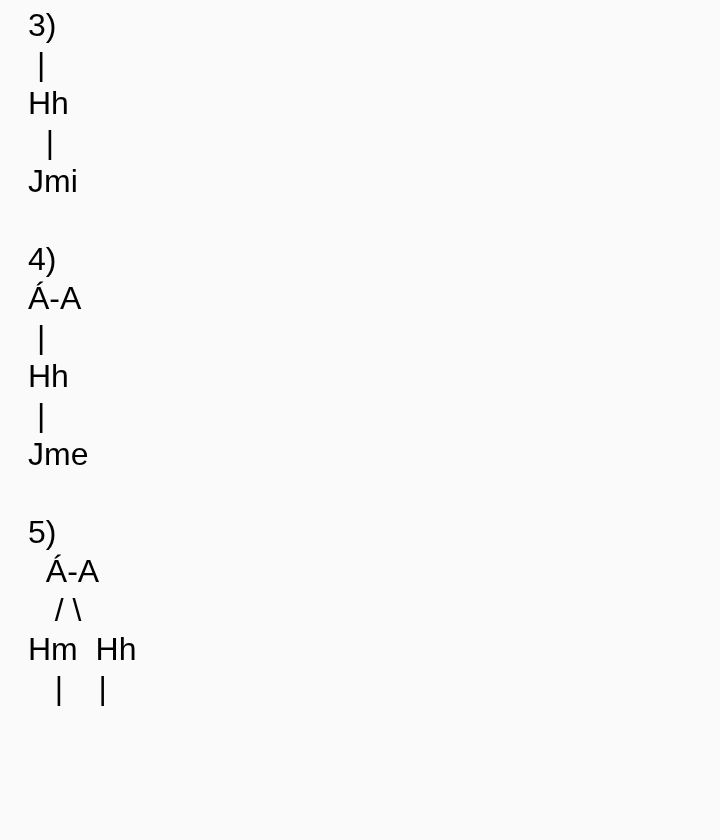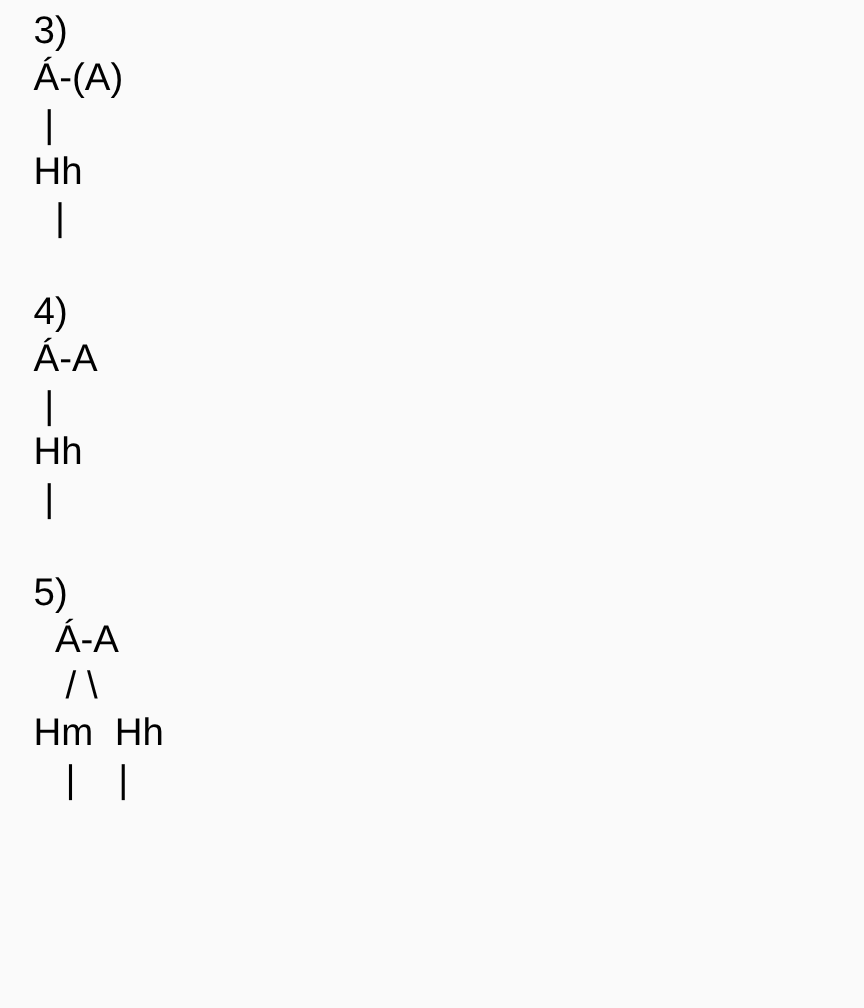--- a/index.html
+++ b/index.html
@@ -30,32 +30,33 @@
     height: 39px;
   }
 </style>
 </head>
 <body style="background: rgb(250, 250, 250);">
 
 <div class="page" style="color: rgb(0, 0, 0);">
 
   <div class="diagram-section">
     <div class="text-line">3)</div>
-    <div class="text-line">Á-(A)</div>
     <div class="text-line"> |</div>
     <div class="text-line">Hh</div>
     <div class="text-line">  |</div>
+    <div class="text-line">Jmi</div>
   </div>
 
   <div class="diagram-section">
     <div class="text-line">4)</div>
     <div class="text-line">Á-A</div>
     <div class="text-line"> |</div>
     <div class="text-line">Hh</div>
     <div class="text-line"> |</div>
+    <div class="text-line">Jme</div>
   </div>
 
   <div class="diagram-section">
     <div class="text-line">5)</div>
     <div class="text-line">  Á-A</div>
     <div class="text-line">   / \</div>
     <div class="text-line">Hm  Hh</div>
     <div class="text-line">   |    |</div>
   </div>
 

